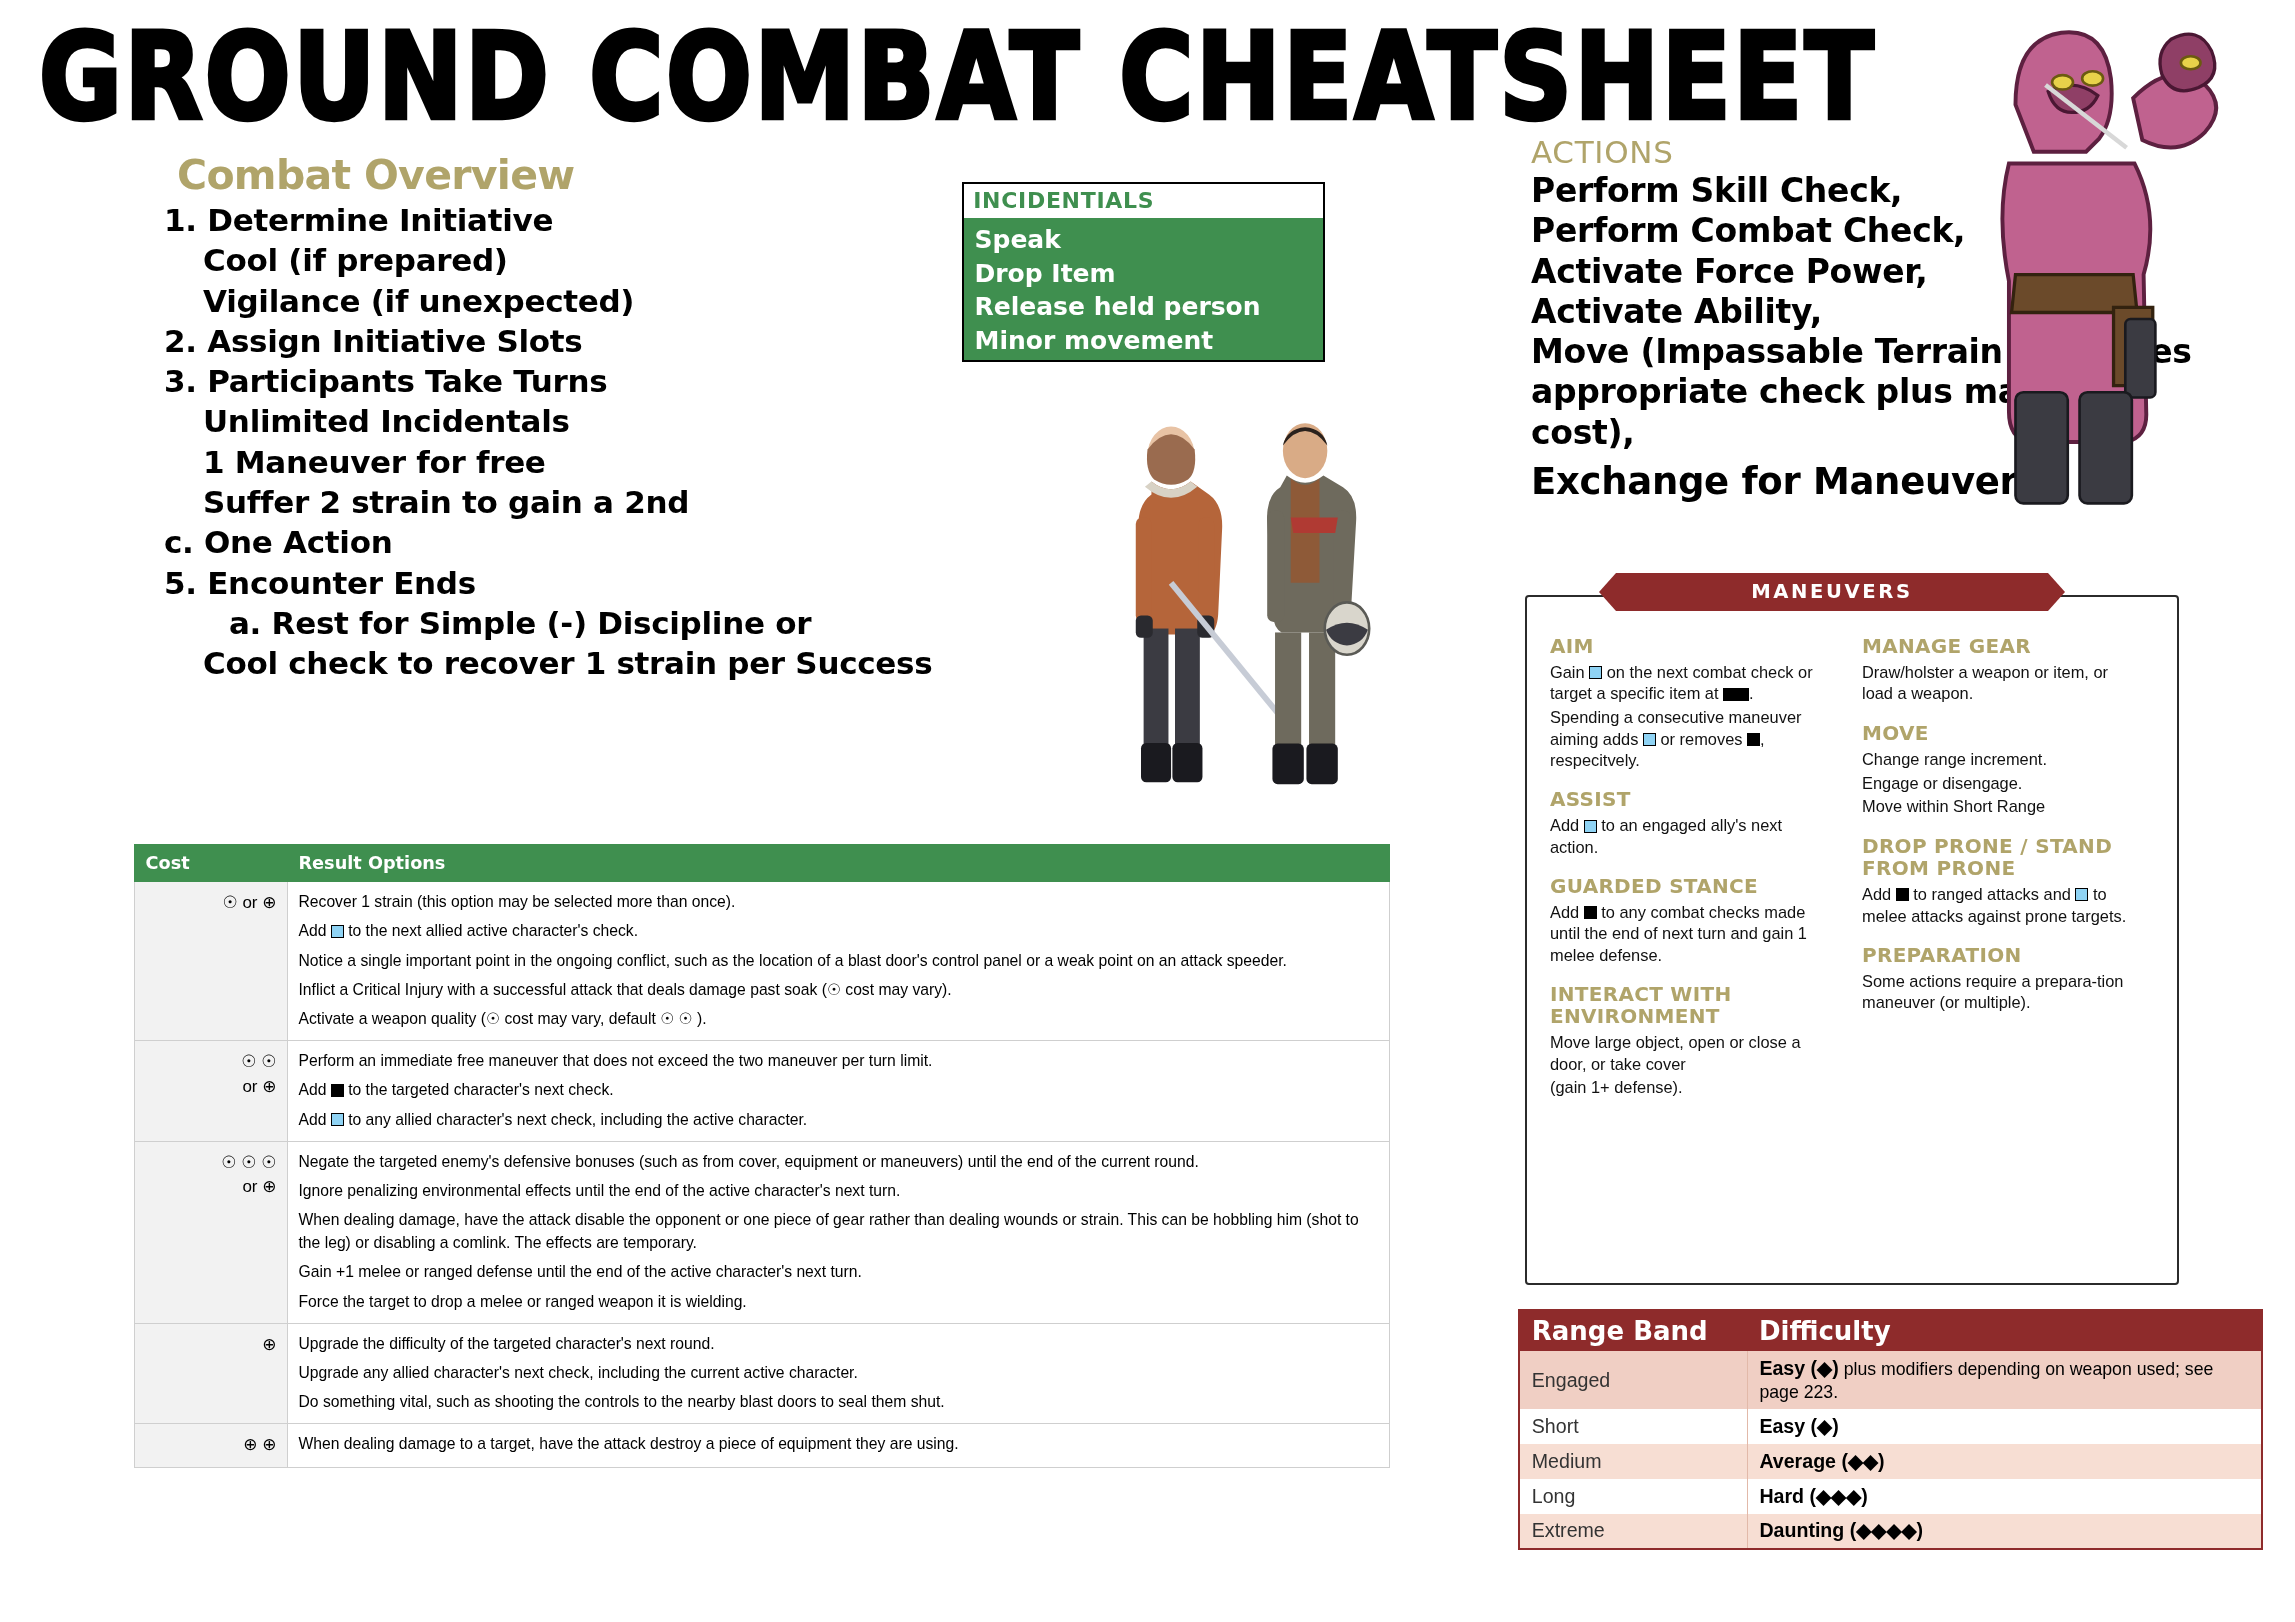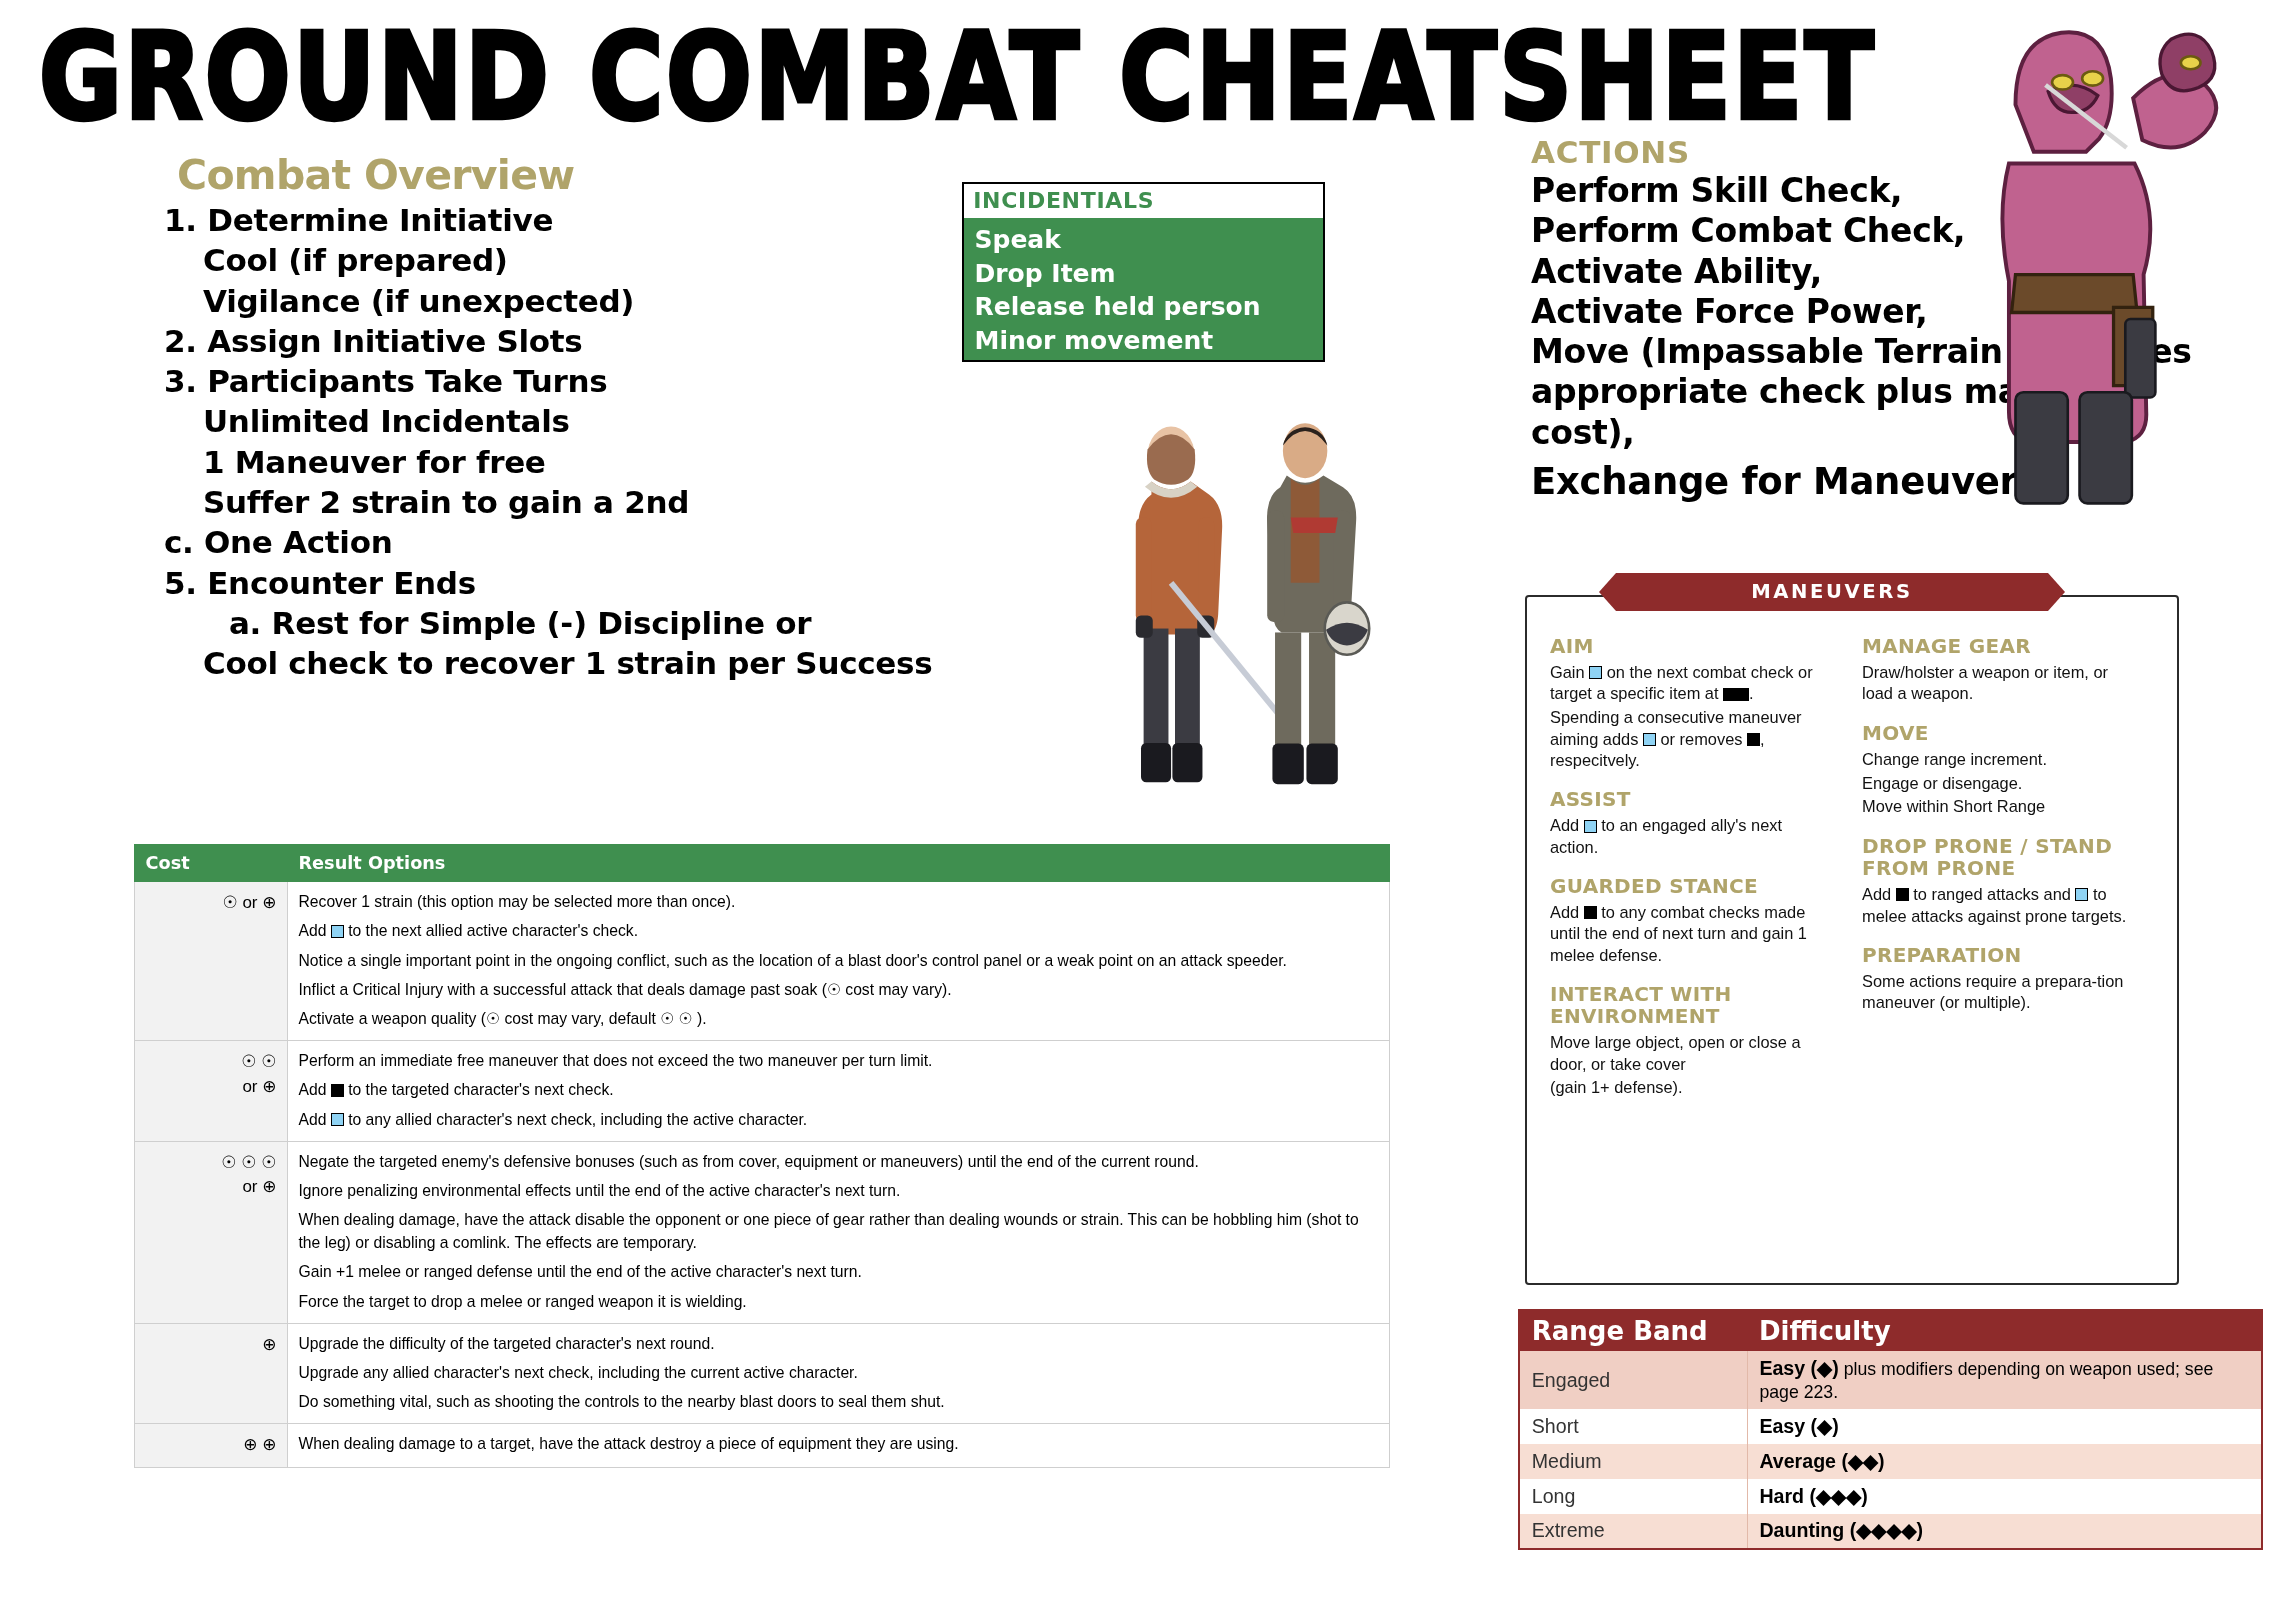--- a/index.html
+++ b/index.html
@@ -56,21 +56,21 @@
   }
   .incid ul{margin:0;padding:5.2px 0 0 10.5px;list-style:none;}
   .incid li{
     color:#ffffff;font-weight:bold;font-size:25px;
     line-height:1.34;font-family:"DejaVu Sans", sans-serif;
   }
 
   
   .actions-head{
     position:absolute;left:1531px;top:134px;
-    font-size:31px;font-weight:bold;color:#b0a46a;
+    font-size:31px;font-weight:normal;color:#b0a46a;
     font-family:"DejaVu Sans", sans-serif;letter-spacing:0.7px;text-align:right;
   }
   .actions-body{
     position:absolute;left:1531px;top:171px;width:739px;
     font-size:33px;font-weight:bold;line-height:1.22;
     font-family:"DejaVu Sans", sans-serif;letter-spacing:-0.3px;
   }
   .actions-body .last{font-size:37px;margin-top:6.5px;}
 
   
@@ -179,22 +179,22 @@
       <li>Drop Item</li>
       <li>Release held person</li>
       <li>Minor movement</li>
     </ul>
 </div>
 
 <div class="actions-head">ACTIONS</div>
 <div class="actions-body" id="actions-body">
     <div>Perform Skill Check,</div>
     <div>Perform Combat Check,</div>
+    <div>Activate Force Power,</div>
     <div>Activate Ability,</div>
-    <div>Activate Force Power,</div>
     <div>Move (Impassable Terrain - requires</div>
     <div>appropriate check plus maneuver</div>
     <div>cost),</div>
     <div class="last">Exchange for Maneuver.</div>
   </div>
 
 <svg class="art" style="left:1073px;top:419px;" width="340" height="406" viewBox="0 0 520 620">
 
   <g>
     <ellipse cx="150" cy="55" rx="36" ry="44" fill="#e8c3a5"></ellipse>

